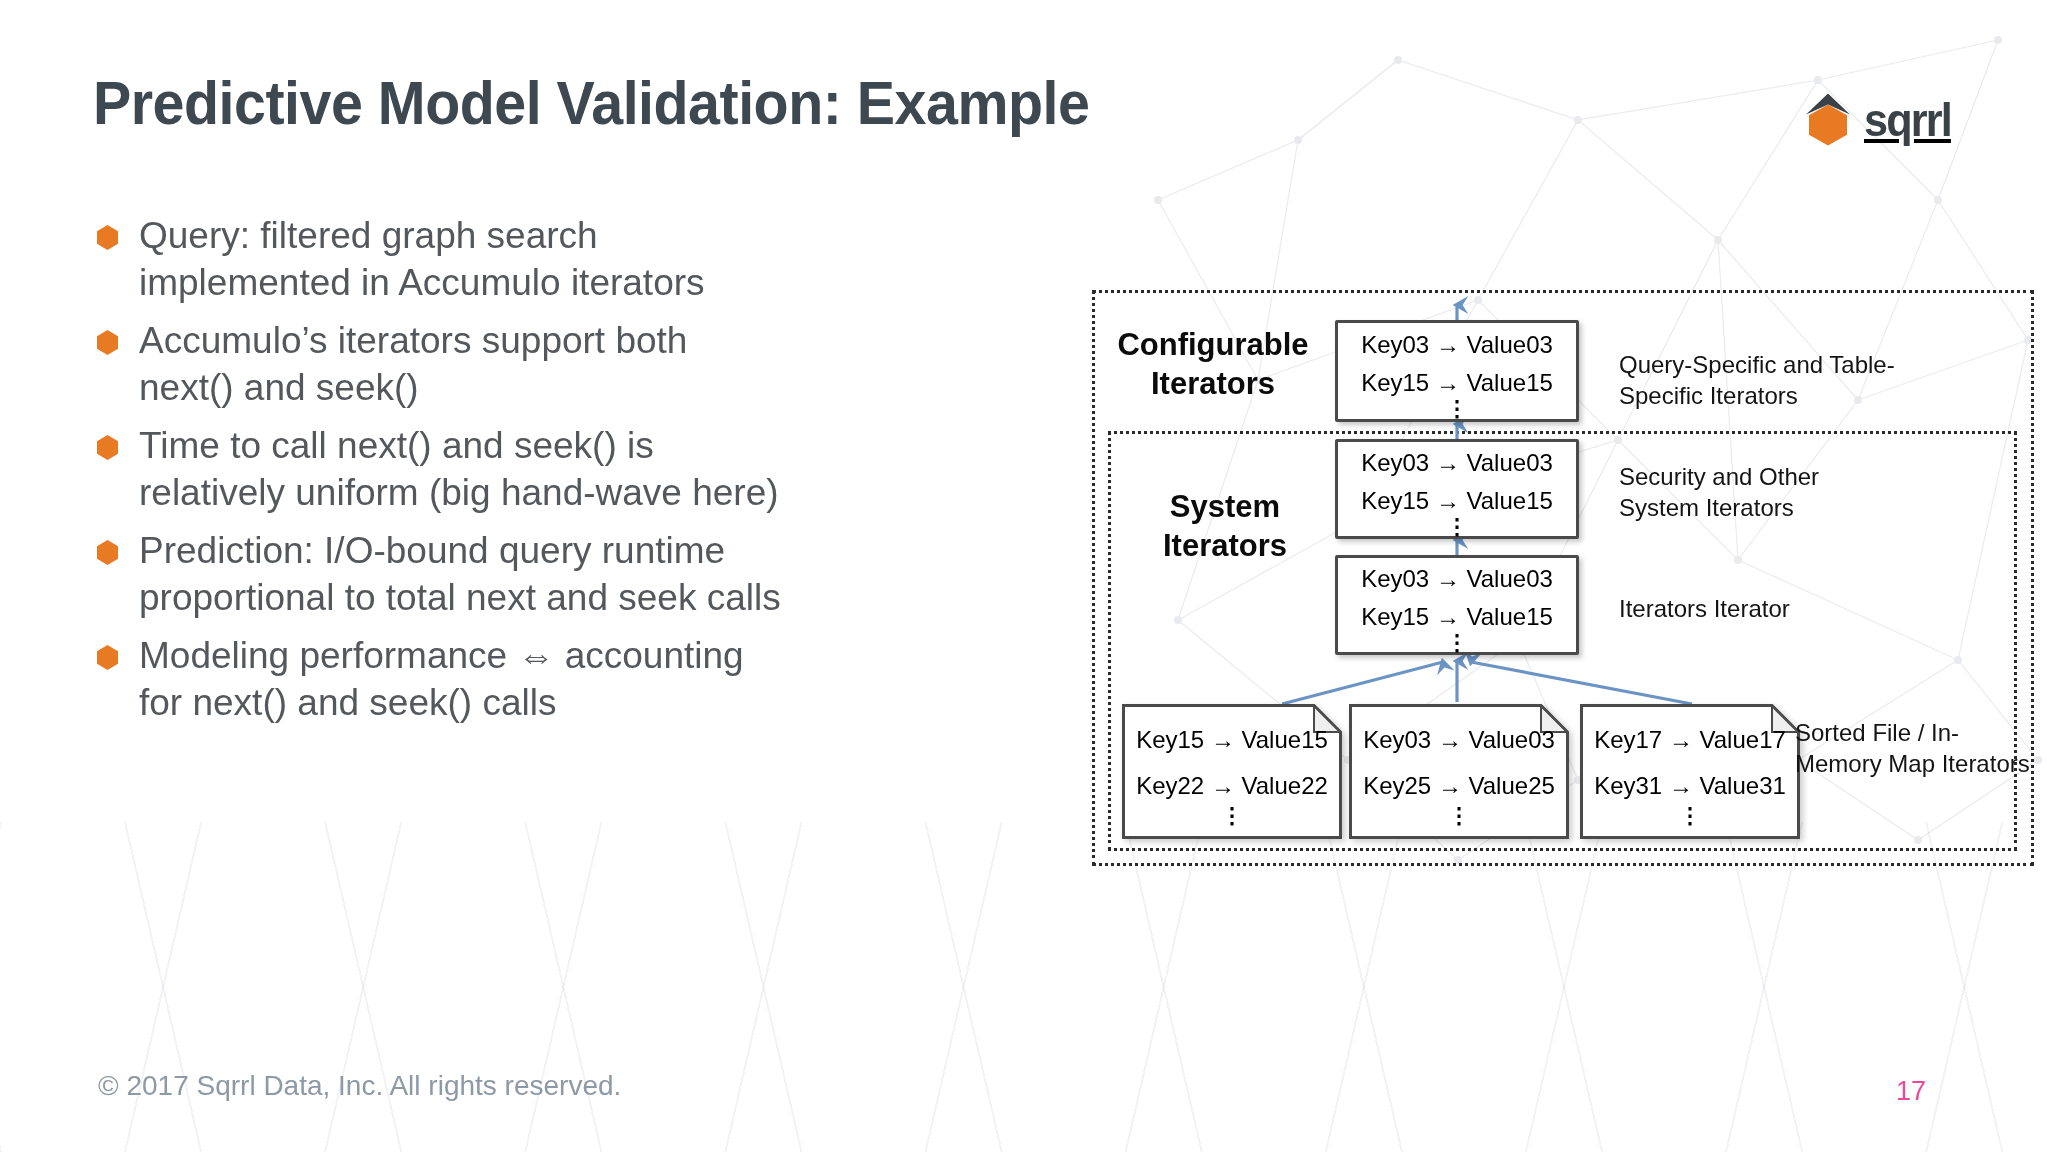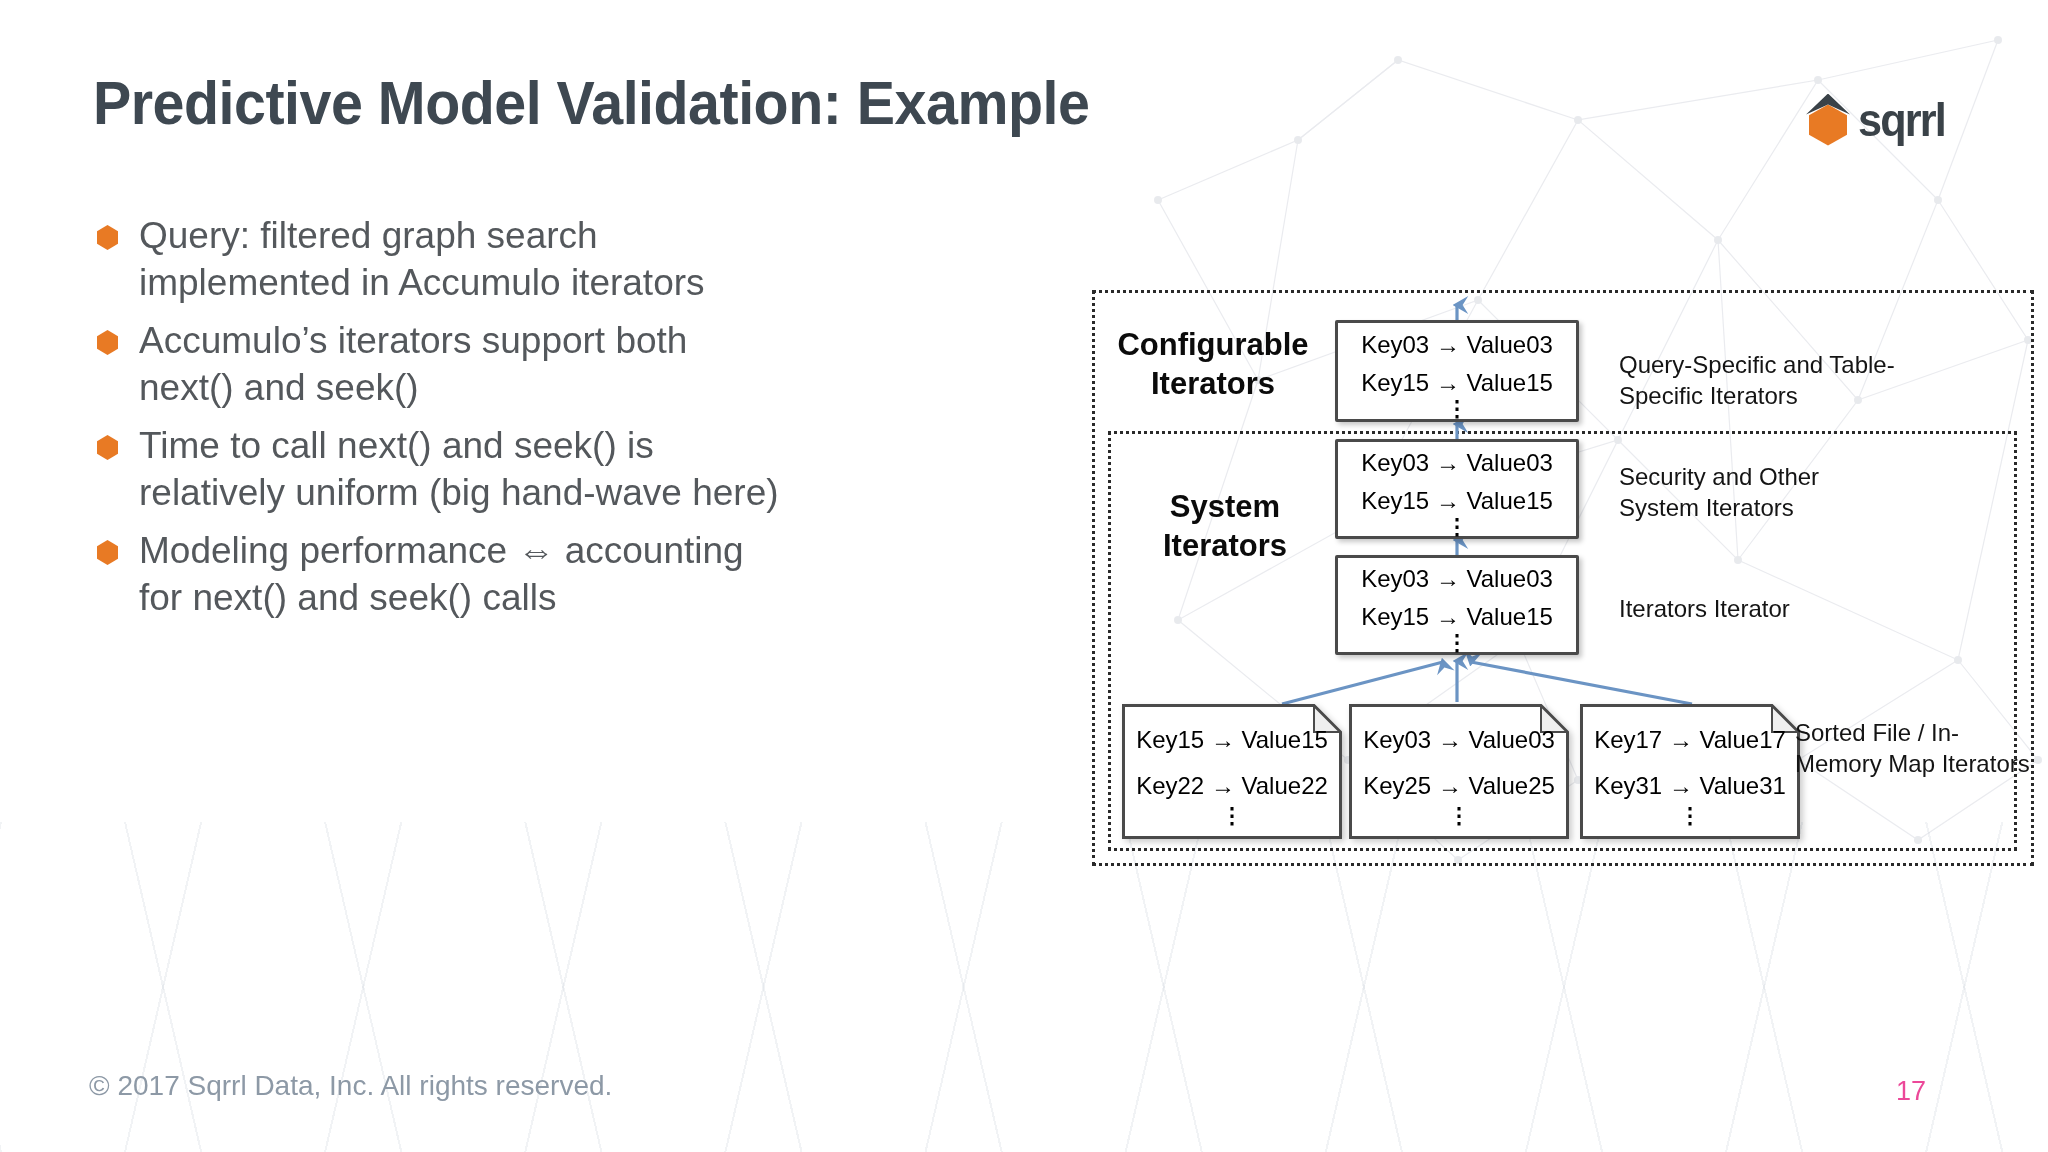--- a/index.html
+++ b/index.html
@@ -17,21 +17,21 @@
       repeating-linear-gradient(77deg,  rgba(186,195,206,.20) 0 2px, transparent 2px 195px);
   }
   
   .title{
     position:absolute; left:93px; top:68px; margin:0;
     font-size:61px; font-weight:bold; color:#3e4851;
     transform:scaleX(.94); transform-origin:left center; white-space:nowrap;
     letter-spacing:-.5px;
   }
   
-  .logo{ position:absolute; left:1806px; top:92px; display:flex; align-items:center; gap:8px; }
+  .logo{ position:absolute; left:1806px; top:92px; display:flex; align-items:center; gap:14px;text-decoration:underline; }
   .logo-mark{ position:relative; width:44px; height:52px; }
   .logo-cap{
     position:absolute; top:0; left:0; width:44px; height:21px; background:#3a4248;
     clip-path:polygon(0 100%, 50% 0, 100% 100%, 50% 52%);
   }
   .logo-hex{
     position:absolute; top:11px; left:3px; width:38px; height:41px; background:#e87a24;
     clip-path:polygon(50% 0,100% 26%,100% 74%,50% 100%,0 74%,0 26%);
   }
   .logo-text{
@@ -75,21 +75,21 @@
   .dots{ font-size:22px; font-weight:bold; line-height:14px; color:#000; }
   .srcbox{ position:absolute; top:411px; width:220px; height:135px; }
   .src-a{ left:27px; } .src-b{ left:254px; } .src-c{ left:485px; }
   .srcbox svg{ position:absolute; inset:0; filter:drop-shadow(3px 3px 3px rgba(0,0,0,.2)); }
   .srcbox .content{
     position:absolute; inset:0; padding-top:13px; box-sizing:border-box;
     display:flex; flex-direction:column; align-items:center;
   }
   .srcbox .row{ line-height:46px; }
   
-  .footer{ position:absolute; left:89px; top:1070px; font-size:28px; color:#8d99a6; }
+  .footer{ position:absolute; left:98px; top:1070px; font-size:28px; color:#8d99a6; }
   .page-num{ position:absolute; left:1896px; top:1076px; font-size:27px; color:#ec4899; }
 </style>
 </head>
 <body>
 
 <div class="slide">
 
   <svg class="plexus" width="950" height="880" viewBox="0 0 950 880">
     <g stroke="#d9dbe2" stroke-width="1.2" fill="none">
       <path d="M80,620 L160,380 L200,140 L300,60 L480,120 L380,300 L160,380"></path>
@@ -149,20 +149,25 @@
       <span class="l">Accumulo’s iterators support both</span>
       <span class="l">next() and seek()</span>
     </div>
     <div class="bullet">
       <span class="hex-bullet"></span>
       <span class="l">Time to call next() and seek() is</span>
       <span class="l">relatively uniform (big hand-wave here)</span>
     </div>
     <div class="bullet">
       <span class="hex-bullet"></span>
+      <span class="l">Prediction: I/O-bound query runtime</span>
+      <span class="l">proportional to total next and seek calls</span>
+    </div>
+    <div class="bullet">
+      <span class="hex-bullet"></span>
       <span class="l">Modeling performance ⇔ accounting</span>
       <span class="l">for next() and seek() calls</span>
     </div>
   </div>
 
   <div class="diagram">
     <div class="inner-border"></div>
 
     <svg class="arrows" width="942" height="576" viewBox="0 0 942 576">
       <defs>

